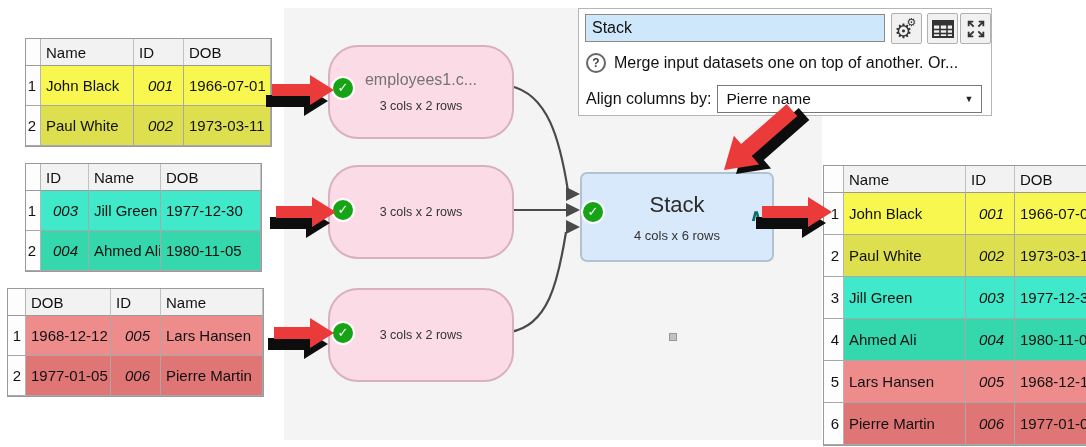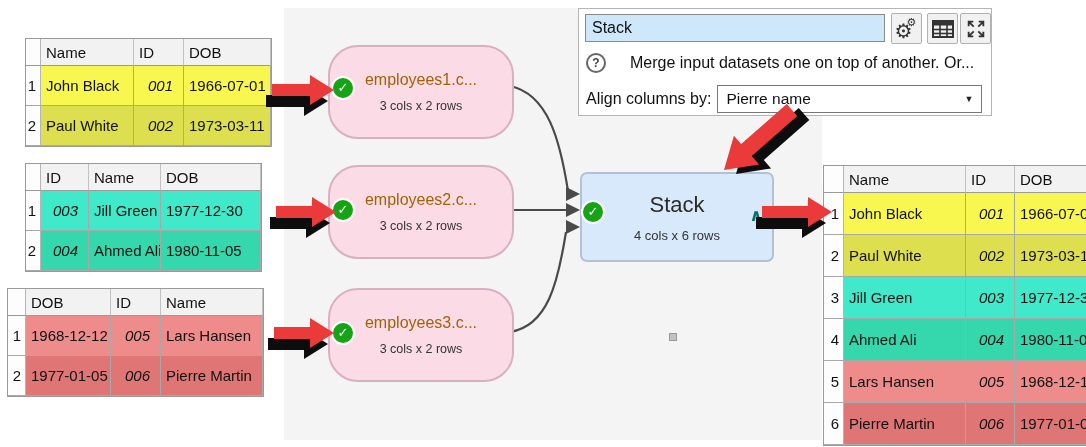--- a/index.html
+++ b/index.html
@@ -28,21 +28,21 @@
   .node.pink{
     width:182px;height:90px;border-radius:30px;
     background:var(--node-pink,#fbdce6);
     border:2px solid var(--node-pink-border,#d9afc2);
   }
   .node.stack{
     width:190px;height:86px;border-radius:7px;
     background:var(--stack-blue,#d8e9fb);
     border:2px solid var(--stack-border,#b3c2d2);
   }
-  .node-title{font-size:16px;color:#a16207;}
+  .node-title{font-size:16px;color:#737373;}
   .node.stack .node-title{font-size:22px;color:#2b2b2b;}
   .node-sub{font-size:12.5px;color:#333;}
   .node.stack .node-sub{font-size:13px;}
   .check{
     position:absolute;width:24px;height:24px;border-radius:50%;
     background:var(--check-green,#16a316);border:2px solid #ffffff;
     box-sizing:border-box;
     color:#fff;font-size:13px;font-weight:bold;line-height:20px;text-align:center;
     z-index:5;
   }
@@ -86,21 +86,21 @@
   .btn-table{left:348px;}
   .btn-expand{left:381px;}
   .gear-big{font-size:20px;color:#333;line-height:1;margin:4px 0 0 -2px;}
   .gear-small{font-size:11px;color:#333;line-height:1;margin:-12px 0 0 -6px;}
   .panel-row2{position:absolute;left:7px;top:44px;display:flex;align-items:center;gap:8px;}
   .help{
     width:20px;height:20px;border-radius:50%;border:2px solid #666;box-sizing:border-box;
     font-size:12px;font-weight:bold;color:#444;display:inline-flex;
     align-items:center;justify-content:center;flex:0 0 auto;
   }
-  .desc{font-size:16px;color:#111;white-space:nowrap;margin-left:16px;}
+  .desc{font-size:16px;color:#111;white-space:nowrap;}
   .panel-row3{position:absolute;left:7px;top:76px;display:flex;align-items:center;}
   .align-label{font-size:16px;color:#111;margin-right:6px;}
   .combo{
     width:265px;height:28px;box-sizing:border-box;border:1px solid #777;background:#fff;
     display:flex;align-items:center;justify-content:space-between;
     font-size:15.5px;padding:0 8px;
   }
   .combo-arrow{font-size:9px;color:#222;}
 </style>
 </head>
@@ -122,25 +122,23 @@
       <polygon points="580,210 566,203 566,217"></polygon>
       <polygon points="580,227 566,220 566,234"></polygon>
     </g>
   </svg>
 
   <div class="node pink" style="left:328px;top:45px;">
     <div class="node-title">employees1.c...</div>
     <div class="node-sub">3 cols x 2 rows</div>
   </div>
   <div class="node pink" style="left:328px;top:165px;">
-    <div class="node-title">employees2.c...</div>
     <div class="node-sub">3 cols x 2 rows</div>
   </div>
   <div class="node pink" style="left:328px;top:288px;">
-    <div class="node-title">employees3.c...</div>
     <div class="node-sub">3 cols x 2 rows</div>
   </div>
   <div class="node stack" style="left:580px;top:172px;">
     <div class="node-title">Stack</div>
     <div class="node-sub">4 cols x 6 rows</div>
     <span class="caret">∧</span>
   </div>
 
   <div class="check" style="left:331px;top:76px;">✓</div>
   <div class="check" style="left:331px;top:198px;">✓</div>

